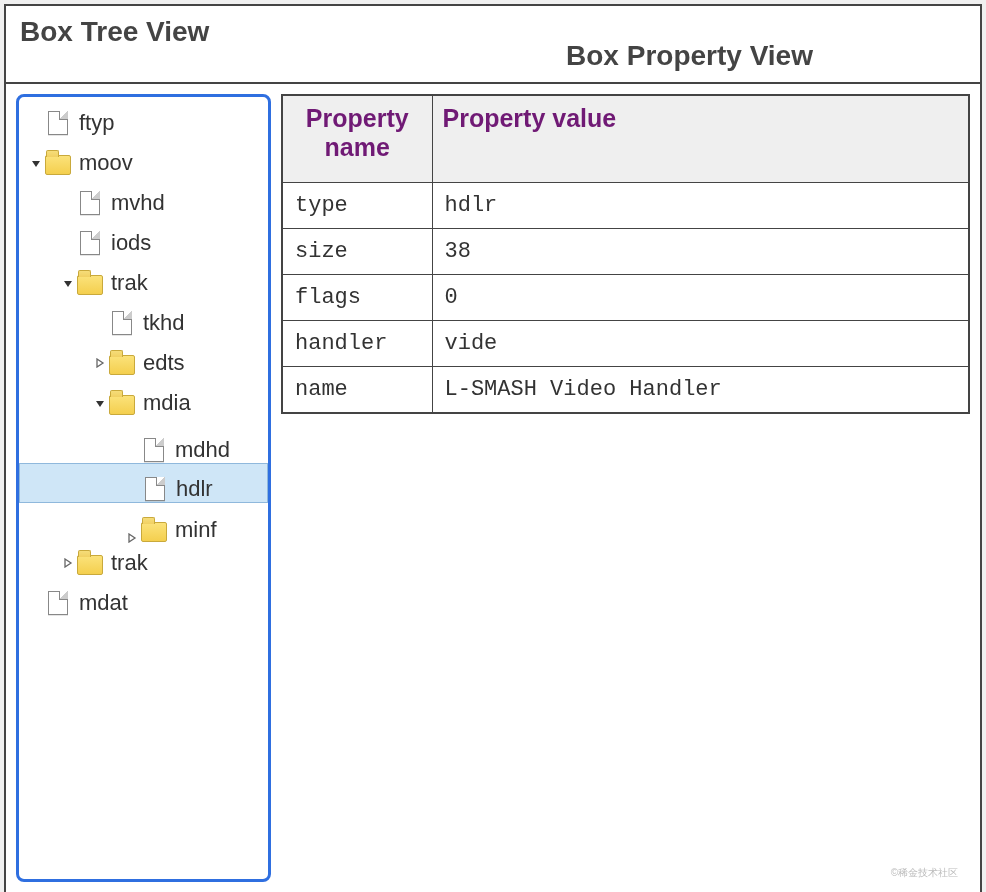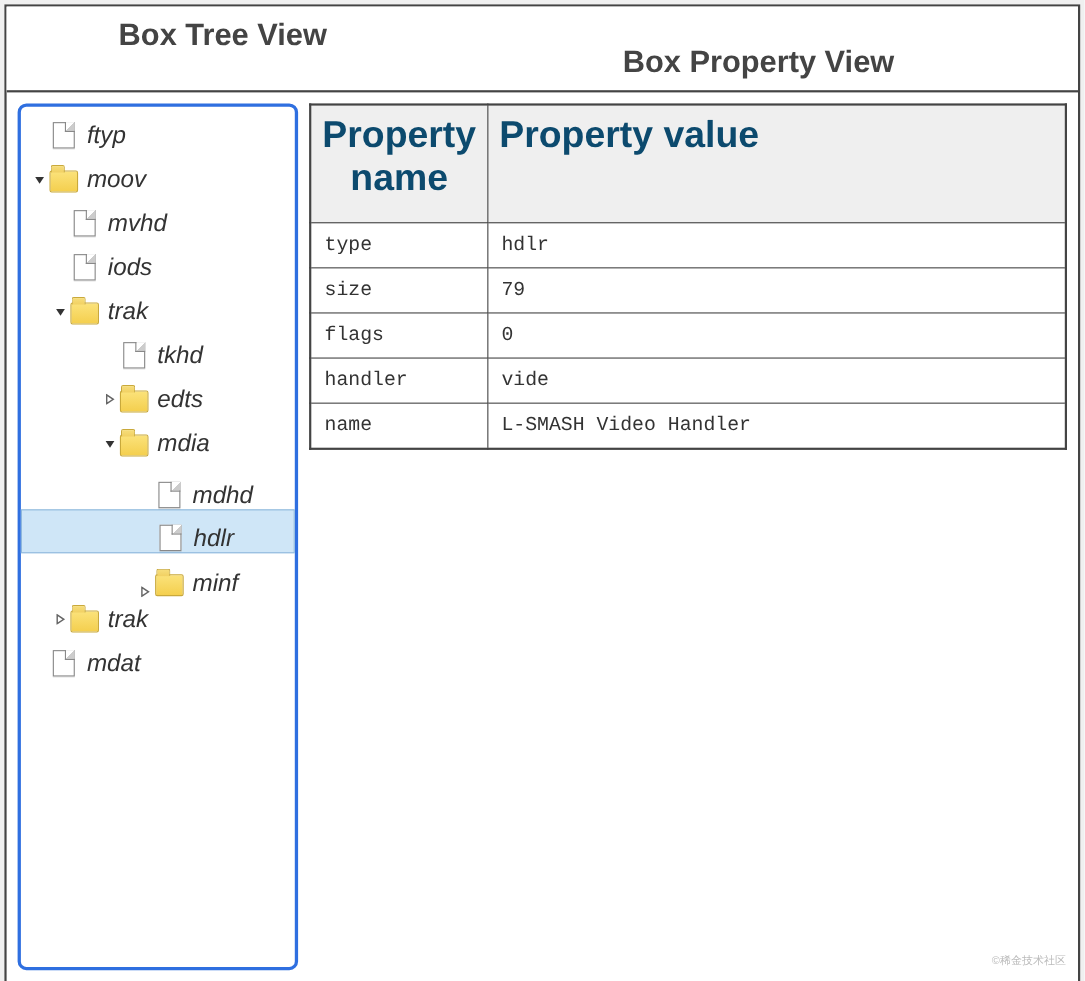--- a/index.html
+++ b/index.html
@@ -19,21 +19,20 @@
   .header-row {
     display: flex;
     border-bottom: 2px solid #444;
     background: #fff;
   }
   .header-cell {
     font-weight: bold;
     font-size: 28px;
     color: #444;
     padding: 10px 14px;
-    text-align: center;
   }
   .header-left { width: 393px; }
   .header-right { flex: 1; text-align: center; margin-top: 24px; }
   .body-row {
     display: flex;
     padding: 10px;
     gap: 10px;
     min-height: 808px;
     align-items: stretch;
   }
@@ -67,23 +66,23 @@
   }
   .toggle svg { display: block; }
   .icon {
     width: 26px;
     height: 26px;
     display: inline-flex;
     align-items: center;
     justify-content: center;
     margin-right: 8px;
   }
-  .label { flex: 1; font-style: italic; }
+  .label { flex: 1; }
   .indent0 { padding-left: 10px; }
-  .indent1 { padding-left: 29px; }
+  .indent1 { padding-left: 42px; }
   .indent2 { padding-left: 74px; justify-content: flex-end; }
   .indent3 { padding-left: 106px; align-items: flex-end; }
 
   
   .file-ico {
     width: 20px; height: 24px;
     background: #fff;
     border: 1px solid #888;
     position: relative;
     box-shadow: 0 1px 0 rgba(0,0,0,0.1);
@@ -120,42 +119,42 @@
     flex: 1;
   }
   .prop-table {
     width: 100%;
     border-collapse: collapse;
     border: 2px solid #444;
   }
   .prop-table th {
     background: #efefef;
     font-weight: bold;
-    font-size: 34px;
-    color: #0c4a6e;
+    font-size: 25px;
+    color: #701a75;
     text-align: left;
     padding: 8px 10px 20px 10px;
     border: 1px solid #444;
     vertical-align: top;
   }
   .prop-table th:first-child {
     padding-left: 10px;
     text-align: center;
   }
   .prop-table td {
     font-family: "Courier New", monospace;
-    font-size: 18px;
+    font-size: 22px;
     color: #333;
     padding: 10px 12px;
     border: 1px solid #444;
   }
   .prop-table td:first-child { width: 150px; }
   .watermark {
     position: absolute;
-    bottom: 12px; right: 17px;
+    bottom: 12px; right: 28px;
     font-size: 10px;
     color: #bbb;
   }
 </style>
 </head>
 <body>
 
 <div class="outer-frame">
 
   <div class="header-row">
@@ -291,21 +290,21 @@
             <th>Property value</th>
           </tr>
         </thead>
         <tbody id="prop-body">
             <tr>
               <td>type</td>
               <td>hdlr</td>
             </tr>
             <tr>
               <td>size</td>
-              <td>79</td>
+              <td>38</td>
             </tr>
             <tr>
               <td>flags</td>
               <td>0</td>
             </tr>
             <tr>
               <td>handler</td>
               <td>vide</td>
             </tr>
             <tr>

